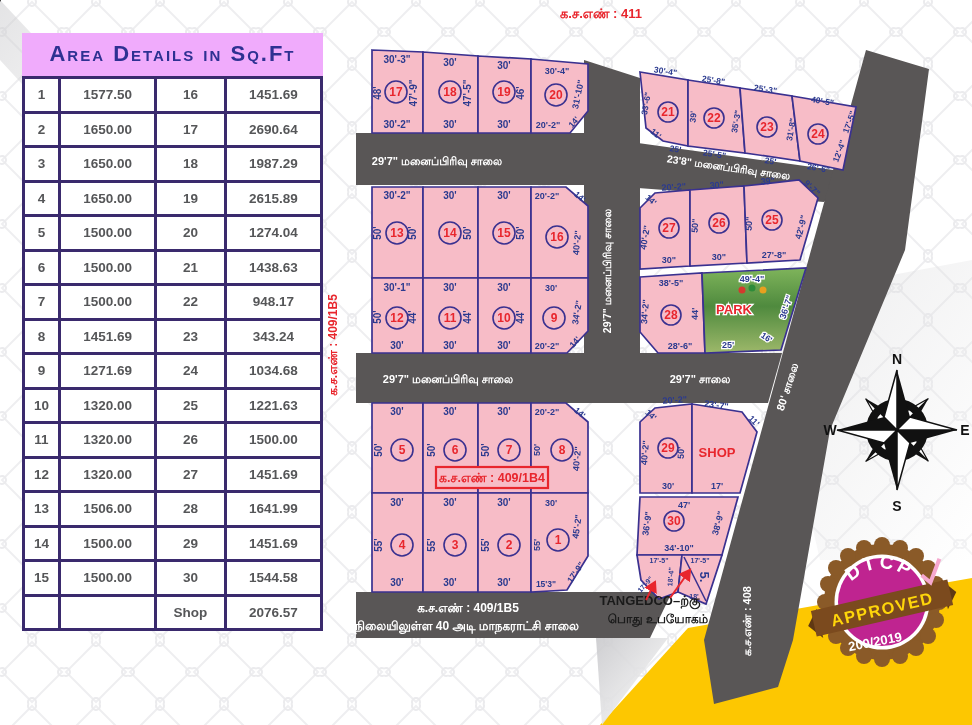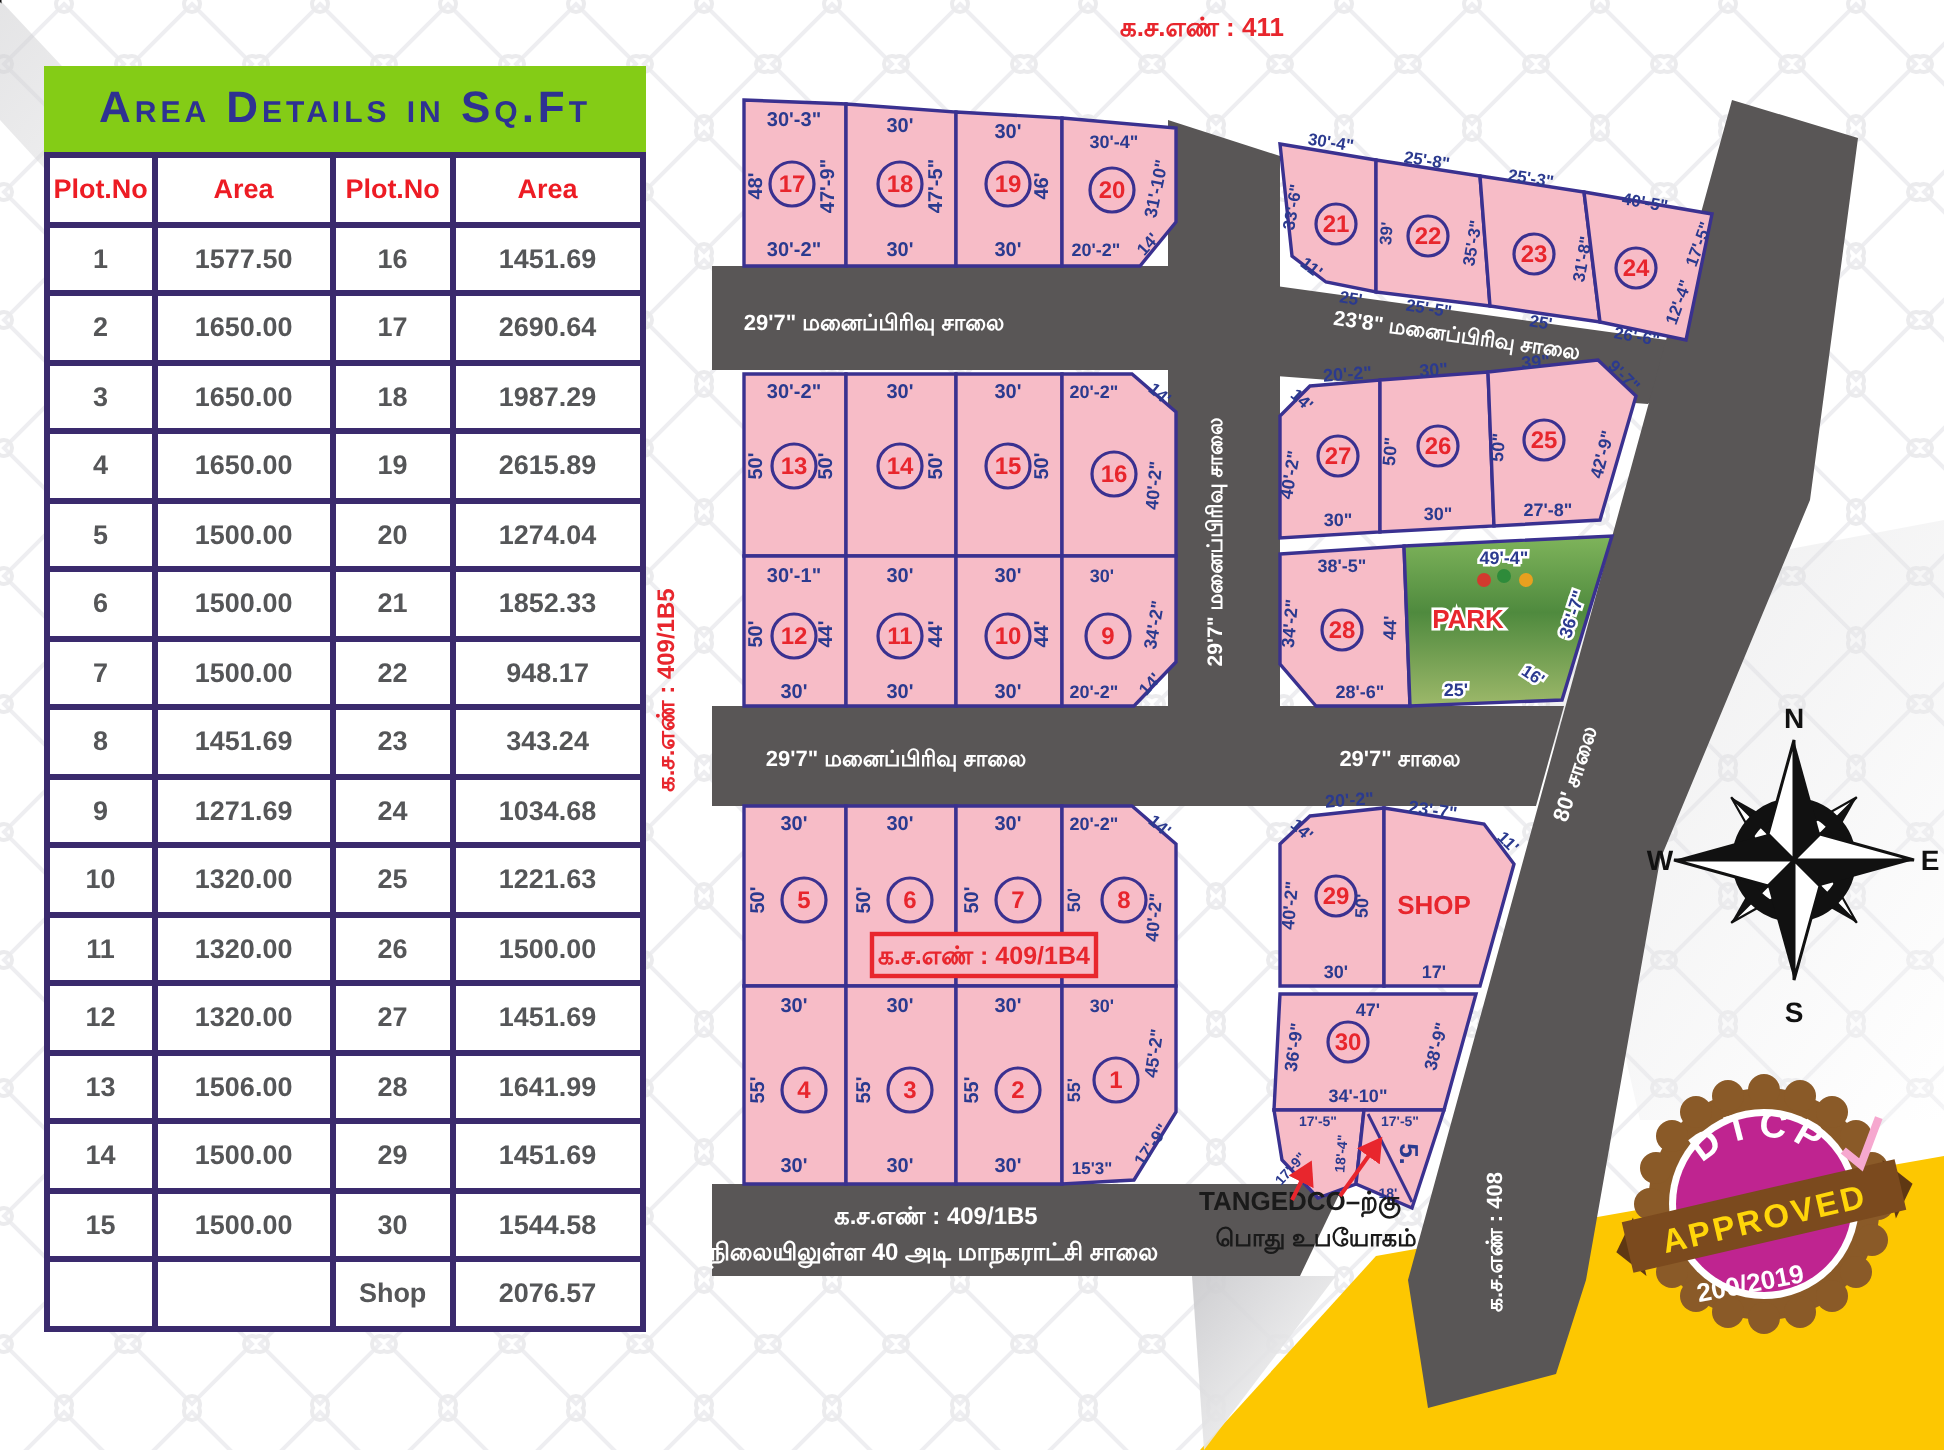--- a/index.html
+++ b/index.html
@@ -2,21 +2,21 @@
 <html><head>
 <meta charset="utf-8">
 <style>
   html,body{margin:0;padding:0;}
   body{font-family:"Liberation Sans",sans-serif;}
   .page{position:relative;width:972px;height:725px;overflow:hidden;background:#ffffff;}
   .bg-svg,.map-svg{position:absolute;left:0;top:0;width:972px;height:725px;}
   .bg-svg{z-index:0;}
   .map-svg{z-index:2;}
   
-  .card{position:absolute;left:22px;top:33px;width:301px;z-index:3;background:#84cc16;}
+  .card{position:absolute;left:22px;top:33px;width:301px;z-index:3;background:#f0abfc;}
   .card-title{font-weight:bold;font-variant:small-caps;letter-spacing:2px;color:#2e3192;
     font-size:22px;text-align:center;padding:8px 0 9px 0;}
   table.area{border-collapse:collapse;width:100%;}
   table.area td{border:3.5px solid #3a2a6d;text-align:center;height:29.5px;
     font-weight:bold;font-size:13.5px;color:#555658;background:#fff;}
   table.area tr.head td{color:#ed1c24;font-size:13.5px;}
   
   text{font-family:"Liberation Sans",sans-serif;}
   .d{font-weight:bold;font-size:10px;fill:#2b3a8f;text-anchor:middle;}
   .d9{font-weight:bold;font-size:9px;fill:#2b3a8f;text-anchor:middle;}
@@ -55,26 +55,20 @@
     <rect x="0" y="0" width="972" height="725" fill="#ffffff"></rect>
     <rect x="0" y="0" width="972" height="725" fill="url(#circ)" opacity="0.85"></rect>
     <polygon points="0,0 150,160 110,180 0,60" fill="url(#gband)" opacity="0.5"></polygon>
     <polygon points="760,300 972,260 972,560 820,560" fill="url(#gband)" opacity="0.35"></polygon>
   </svg>
 
   <div class="card">
     <div class="card-title">Area Details in Sq.Ft</div>
     <table class="area">
       <tbody>
-          <tr class="head">
-        <td style="width:18%">Plot.No</td>
-        <td style="width:30%">Area</td>
-        <td style="width:20%">Plot.No</td>
-        <td style="width:32%">Area</td>
-      </tr>
       <tr>
             <td>1</td>
             <td>1577.50</td>
             <td>16</td>
             <td>1451.69</td>
           </tr>
       <tr>
             <td>2</td>
             <td>1650.00</td>
             <td>17</td>
@@ -95,21 +89,21 @@
       <tr>
             <td>5</td>
             <td>1500.00</td>
             <td>20</td>
             <td>1274.04</td>
           </tr>
       <tr>
             <td>6</td>
             <td>1500.00</td>
             <td>21</td>
-            <td>1852.33</td>
+            <td>1438.63</td>
           </tr>
       <tr>
             <td>7</td>
             <td>1500.00</td>
             <td>22</td>
             <td>948.17</td>
           </tr>
       <tr>
             <td>8</td>
             <td>1451.69</td>

